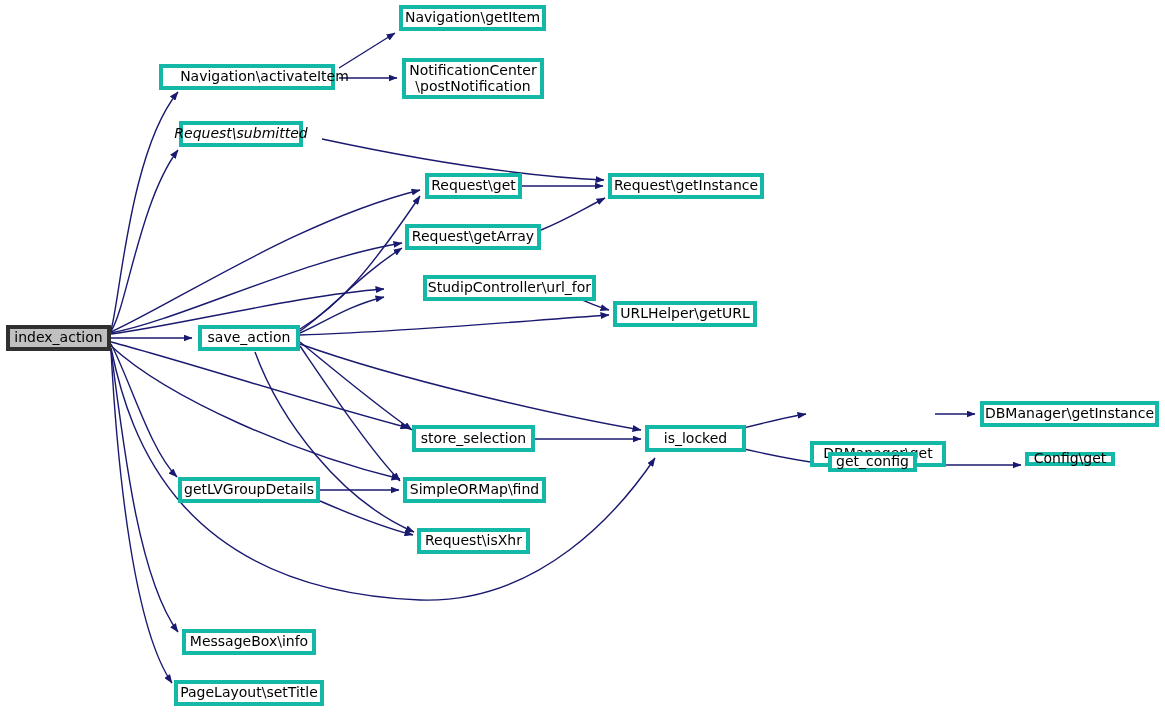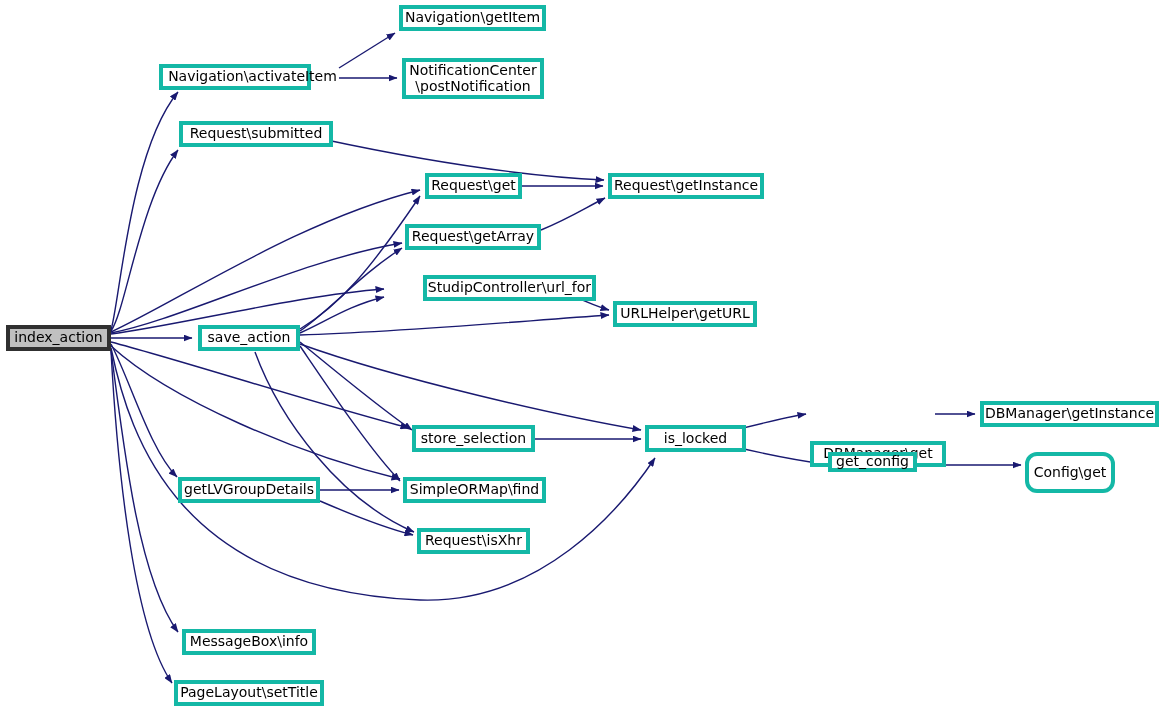--- a/index.html
+++ b/index.html
@@ -84,36 +84,36 @@
         <path d="M727,432 C755,425 782,418 806,414" fill="none" stroke="#191970" stroke-width="1.4" marker-end="url(#arrowhead)"></path>
         <path d="M727,445 C760,453 795,460 824,464" fill="none" stroke="#191970" stroke-width="1.4" marker-end="url(#arrowhead)"></path>
         <path d="M935,414 L975,414" fill="none" stroke="#191970" stroke-width="1.4" marker-end="url(#arrowhead)"></path>
         <path d="M917,465 L1021,465" fill="none" stroke="#191970" stroke-width="1.4" marker-end="url(#arrowhead)"></path>
         <path d="M320,490 L399,490" fill="none" stroke="#191970" stroke-width="1.4" marker-end="url(#arrowhead)"></path>
         <path d="M320,501 C350,514 385,528 413,535" fill="none" stroke="#191970" stroke-width="1.4" marker-end="url(#arrowhead)"></path>
       </g>
   </svg>
   <div id="node-group">
       <div class="node highlight" style="left: 6px; top: 325px; width: 105px; height: 26px;">index_action</div>
-      <div class="node" style="left: 159px; top: 64px; width: 152px; height: 26px; padding-left: 35px;">Navigation\activateItem</div>
+      <div class="node" style="left: 159px; top: 64px; width: 176px; height: 26px; padding-left: 35px;">Navigation\activateItem</div>
       <div class="node" style="left: 399px; top: 5px; width: 147px; height: 26px;">Navigation\getItem</div>
       <div class="node" style="left: 402px; top: 58px; width: 142px; height: 41px;">NotificationCenter
 \postNotification</div>
-      <div class="node" style="left: 179px; top: 121px; width: 154px; height: 26px;">Request\submitted</div>
+      <div class="node" style="left: 179px; top: 121px; width: 124px; height: 26px; font-style: italic;">Request\submitted</div>
       <div class="node" style="left: 425px; top: 173px; width: 97px; height: 26px;">Request\get</div>
       <div class="node" style="left: 608px; top: 173px; width: 156px; height: 26px;">Request\getInstance</div>
       <div class="node" style="left: 405px; top: 224px; width: 136px; height: 26px;">Request\getArray</div>
       <div class="node" style="left: 387px; top: 275px; width: 173px; height: 26px; margin-left: 36px;">StudipController\url_for</div>
       <div class="node" style="left: 613px; top: 301px; width: 144px; height: 26px;">URLHelper\getURL</div>
       <div class="node" style="left: 198px; top: 325px; width: 102px; height: 26px;">save_action</div>
       <div class="node" style="left: 412px; top: 425px; width: 123px; height: 27px;">store_selection</div>
       <div class="node" style="left: 645px; top: 425px; width: 101px; height: 27px;">is_locked</div>
       <div class="node" style="left: 810px; top: 401px; width: 136px; height: 26px; margin-top: 40px;">DBManager\get</div>
       <div class="node" style="left: 980px; top: 401px; width: 179px; height: 26px;">DBManager\getInstance</div>
       <div class="node" style="left: 828px; top: 452px; width: 89px; height: 20px;">get_config</div>
-      <div class="node" style="left: 1025px; top: 452px; width: 90px; height: 41px; border-radius: 12px;">Config\get</div>
+      <div class="node" style="left: 1025px; top: 452px; width: 90px; height: 14px;">Config\get</div>
       <div class="node" style="left: 178px; top: 477px; width: 142px; height: 26px;">getLVGroupDetails</div>
       <div class="node" style="left: 403px; top: 477px; width: 143px; height: 26px;">SimpleORMap\find</div>
       <div class="node" style="left: 417px; top: 528px; width: 113px; height: 26px;">Request\isXhr</div>
       <div class="node" style="left: 182px; top: 629px; width: 134px; height: 26px;">MessageBox\info</div>
       <div class="node" style="left: 174px; top: 680px; width: 150px; height: 26px;">PageLayout\setTitle</div>
     </div>
 </div>
 
 </body></html>

